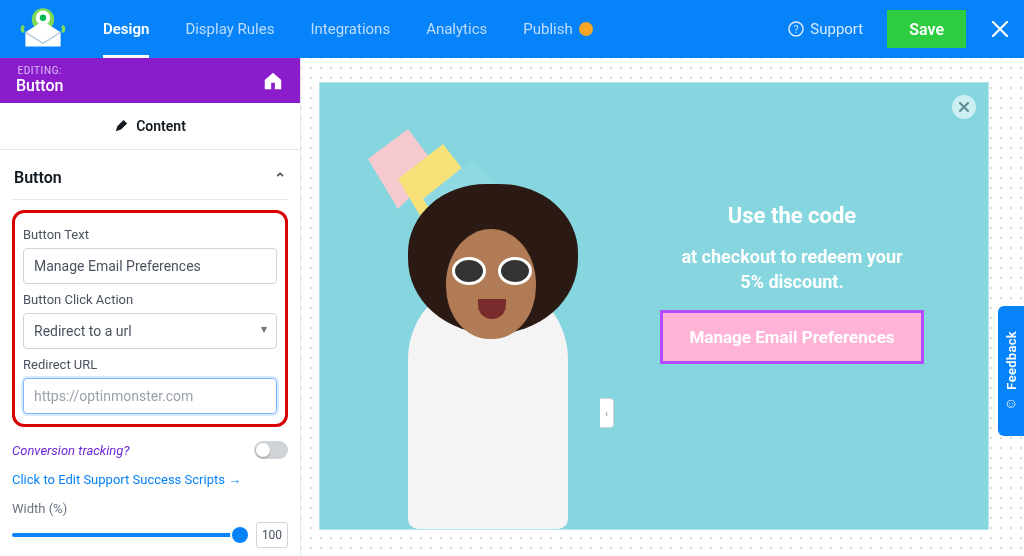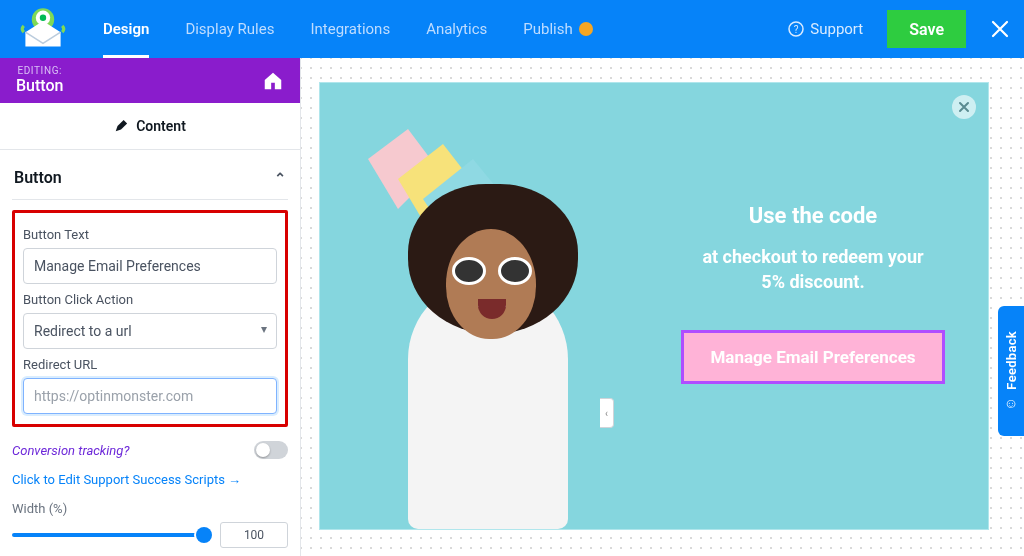--- a/index.html
+++ b/index.html
@@ -44,64 +44,64 @@
 .stabs { display:flex; height:48px; border-bottom:1px solid #e3e6ea; }
 .stab { flex:1; display:flex; align-items:center; justify-content:center; gap:8px; font-size:14px; color:#4a5361; cursor:pointer; background:#f3f4f5; }
 .stab.active { background:#fff; color:#101820; font-weight:600; }
 .stab svg { width:14px; height:14px; }
 
 
 .side-body { padding:14px 12px 12px 12px; overflow:hidden; }
 .sect-title { font-size:16px; font-weight:600; color:#101820; display:flex; align-items:center; justify-content:space-between; padding:4px 2px 12px 2px; border-bottom:1px solid #e3e6ea; margin-bottom:10px; cursor:pointer; }
 .sect-title .chev { font-size:14px; color:#4a5361; }
 
-.hl-box { border:3px solid #d80000; padding:6px 8px 10px 8px; border-radius:2px; margin-bottom:14px; }
+.hl-box { border:3px solid #d80000; padding:6px 8px 10px 8px; border-radius:12px; margin-bottom:14px; }
 
 .fld-label { font-size:13px; color:#4a5361; margin:8px 0 6px 0; }
 .fld-input, .fld-select { width:100%; height:36px; border:1px solid #cfd4da; border-radius:4px; padding:0 10px; font-size:14px; color:#4a5361; background:#fff; }
 .fld-input::placeholder { color:#9aa1aa; }
 .fld-select { appearance:none; background:#fff; position:relative; }
 .sel-wrap { position:relative; }
 .sel-wrap::after { content:"▾"; position:absolute; right:10px; top:9px; color:#6b7480; font-size:12px; pointer-events:none; }
 
 .url-input { border-color:#7fb3ff; box-shadow:0 0 0 2px rgba(6,131,249,0.15); }
 
 .conv-row { display:flex; align-items:center; justify-content:space-between; font-size:13px; color:#6d28d9; margin:6px 0 10px 0;font-style:italic; }
 .toggle { width:34px; height:18px; border-radius:9px; background:#d0d4d9; position:relative; cursor:pointer; }
 .toggle::after { content:""; position:absolute; left:2px; top:2px; width:14px; height:14px; border-radius:50%; background:#fff; box-shadow:0 1px 2px rgba(0,0,0,0.3); }
 
 .link-sm { font-size:13px; color:#0683f9; cursor:pointer; margin-bottom:14px; display:inline-block; }
 .width-row { font-size:13px; color:#6b7480; margin-bottom:6px; }
 .slider-row { display:flex; align-items:center; gap:10px; }
 .slider { flex:1; height:4px; border-radius:2px; background:#0683f9; position:relative; }
 .slider::after { content:""; position:absolute; right:-2px; top:-6px; width:16px; height:16px; border-radius:50%; background:#0683f9; box-shadow:0 0 0 2px #fff; }
-.num-box { width:68px; height:26px; border:1px solid #cfd4da; border-radius:3px; font-size:12px; text-align:center; color:#4a5361; }
+.num-box { width:32px; height:26px; border:1px solid #cfd4da; border-radius:3px; font-size:12px; text-align:center; color:#4a5361; }
 
 
 .edge-handle { position:absolute; left:299px; top:340px; width:14px; height:30px; border:1px solid #d0d4d9; border-left:none; border-radius:0 4px 4px 0; background:#fff; display:flex; align-items:center; justify-content:center; color:#888; font-size:10px; cursor:pointer; z-index:50; }
 
 
 .campaign { position:absolute; left:18px; top:24px; width:670px; height:448px; background:#85d6de; border:1px solid #b0e6ec; overflow:hidden; }
 .close-camp { position:absolute; right:12px; top:12px; width:24px; height:24px; border-radius:50%; background:rgba(255,255,255,0.6); color:#609aa0; display:flex; align-items:center; justify-content:center; font-size:16px; cursor:pointer; }
 
 .model { position:absolute; left:8px; bottom:0; width:300px; height:400px; }
 .bags { position:absolute; left:40px; top:0; }
 .torso { position:absolute; left:80px; bottom:0; width:160px; height:250px; background:#f4f4f4; border-radius:80px 80px 10px 10px; }
 .hair { position:absolute; left:80px; top:55px; width:170px; height:150px; background:#2b1a14; border-radius:55% 55% 60% 60%; }
 .face { position:absolute; left:118px; top:100px; width:90px; height:110px; background:#b07b55; border-radius:50% 50% 48% 48%; }
 .glasses { position:absolute; left:124px; top:128px; width:80px; height:28px; }
 .lens { position:absolute; top:0; width:34px; height:28px; border:3px solid #fff; border-radius:50%; background:#333; }
 .lens.l { left:0; } .lens.r { right:0; }
 .mouth { position:absolute; left:150px; top:170px; width:28px; height:20px; background:#7a2b2b; border-radius:0 0 14px 14px; }
 .teeth { position:absolute; left:150px; top:170px; width:28px; height:8px; background:#fff; border-radius:2px 2px 0 0; }
 
-.copy-col { position:absolute; right:15px; top:120px; width:320px; text-align:center; color:#fff; }
+.copy-col { position:absolute; right:36px; top:120px; width:320px; text-align:center; color:#fff; }
 .lead { font-size:22px; font-weight:700; margin-bottom:16px; }
 .code-box { display:inline-block; border:2px dashed #fff; padding:10px 36px; color:#0d2b3a; background:transparent; font-size:22px; font-weight:800; letter-spacing:1px; margin-bottom:18px; }
-.sub { font-size:18px; font-weight:700; line-height:1.4; margin-bottom:36px; }
+.sub { font-size:18px; font-weight:700; line-height:1.4; margin-bottom:16px; }
 .cta { display:inline-block; border:3px solid #b04dff; background:#ffb3d7; color:#fff; font-weight:700; font-size:17px; padding:14px 26px; }
 
 
 .feedback { position:absolute; right:0; top:248px; width:26px; height:130px; background:#0683f9; color:#fff; border-radius:6px 0 0 6px; display:flex; flex-direction:column; align-items:center; justify-content:center; gap:6px; cursor:pointer; }
 .feedback .txt { writing-mode:vertical-rl; transform:rotate(180deg); font-size:13px; font-weight:600; letter-spacing:0.3px; }
 .feedback .ic { font-size:14px; }
 </style>
 </head>
 <body>
 

